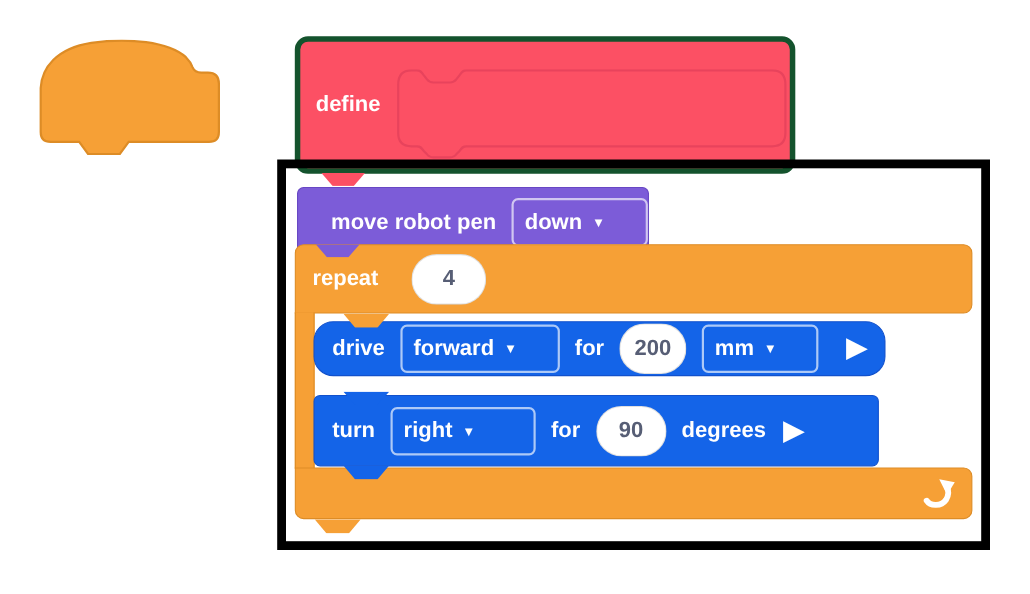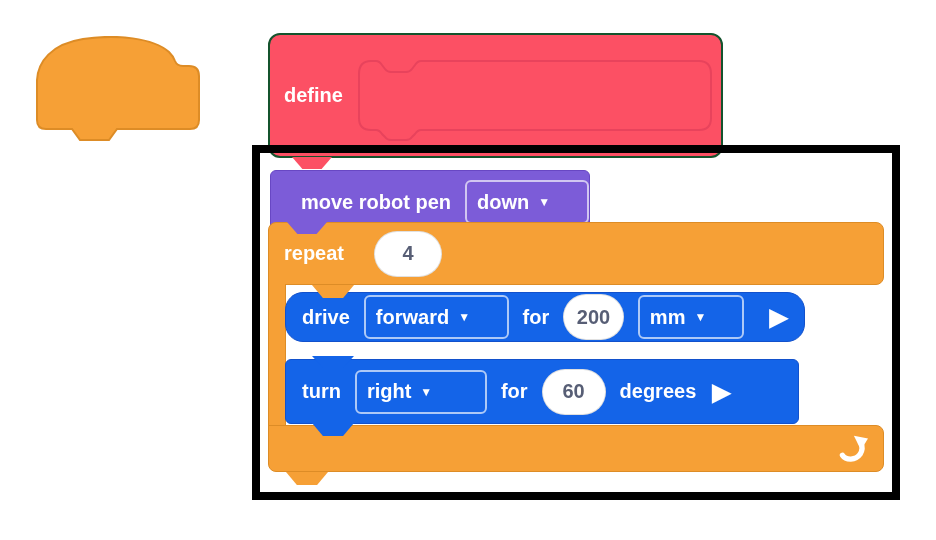--- a/index.html
+++ b/index.html
@@ -6,21 +6,21 @@
   body{
     width:936px;height:540px;position:relative;background:#ffffff;overflow:hidden;
     font-family:"Liberation Sans",sans-serif;
   }
   .abs{position:absolute;box-sizing:border-box;}
   .blk-label{font-weight:700;font-size:20px;color:#fff;white-space:nowrap;}
   .block{position:absolute;box-sizing:border-box;display:flex;align-items:center;color:#fff;
          font-weight:700;font-size:20px;}
   
   .orange{background:#F6A036;border:1px solid #DD8C26;}
-  .red{background:#FC5064;border:2px solid #14532d;}
+  .red{background:#FC5064;border:5px solid #14532d;}
   .purple{background:#7C5CD8;border:1px solid #6847C4;}
   .blue{background:#1464E8;border:1px solid #1251CC;}
   
   .tab{position:absolute;clip-path:polygon(0 0,100% 0,74% 100%,26% 100%);border:none;}
   .tab.orange{background:#F6A036;}
   .tab.red{background:#FC5064;}
   .tab.purple{background:#7C5CD8;}
   .tab.blue{background:#1464E8;}
   
   .dd{display:flex;align-items:center;justify-content:flex-start;gap:9px;
@@ -113,21 +113,21 @@
 <div class="tab blue abs" style="left:312px;top:356px;width:42px;height:12px;z-index:4;"></div>
 
 <div class="block blue" style="left:285px;top:359px;width:514px;height:65px;border-radius:6px;z-index:3;padding:0 16px;gap:14px;">
   <span class="blk-label">turn</span>
   <div class="dd" style="width:108px;">
     <span>right</span>
     <span class="arrow">▼</span>
   </div>
   <span class="blk-label">for</span>
   <div class="oval-num" style="width:62px;height:44px;">
-    <span>60</span>
+    <span>90</span>
   </div>
   <span class="blk-label">degrees</span>
   <span class="play" style="margin-left:2px;">▶</span>
 </div>
 
 <div class="tab blue abs" style="left:312px;top:423px;width:42px;height:13px;z-index:4;"></div>
 
 <div class="abs frame" style="left:252px;top:145px;width:648px;height:355px;z-index:10;"></div>
 
 </body></html>

